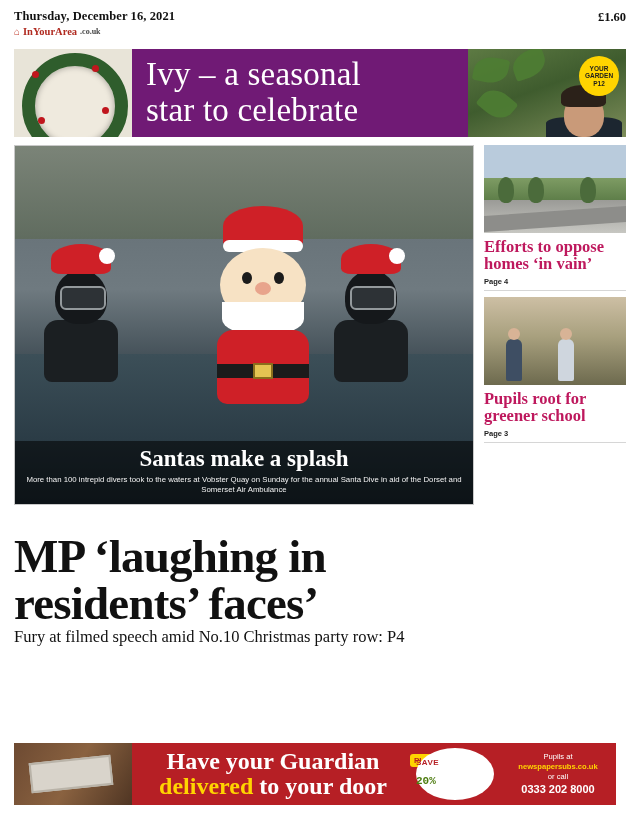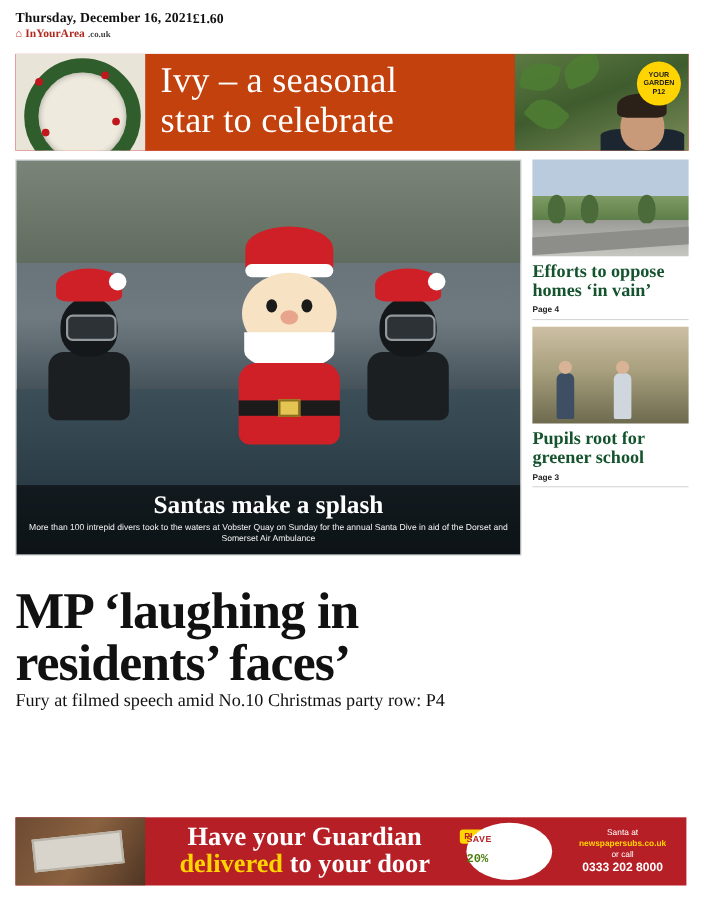--- a/index.html
+++ b/index.html
@@ -21,21 +21,21 @@
     height: 815px;
     background: #fff;
     box-sizing: border-box;
     padding: 0 14px;
   }
 
   
   .topbar {
     display: flex;
     align-items: flex-start;
-    justify-content: flex-start;
+    justify-content: space-between;
     padding-top: 9px;
     height: 34px;
   }
   .topbar-left {
     display: flex;
     flex-direction: column;
     gap: 2px;
   }
   .date-line {
     font-family: "Liberation Serif", serif;
@@ -118,21 +118,21 @@
     box-shadow: inset 0 0 6px rgba(0,0,0,.35);
   }
   .berry {
     position: absolute;
     width: 7px; height: 7px;
     border-radius: 50%;
     background: #c0161d;
   }
   .promo-center {
     flex: 1 1 auto;
-    background: #c2410c;
+    background: #701a75;
     color: #fff;
     display: flex;
     flex-direction: column;
     justify-content: center;
     padding: 0 14px;
   }
   .promo-center .l1,
   .promo-center .l2 {
     font-family: "Liberation Serif", serif;
     font-size: 33px;
@@ -424,37 +424,37 @@
     width: 14px; height: 30px;
     background: #2b5fa8;
     border-radius: 4px;
   }
   .player.green { background: #2f6f33; }
   .side-head {
     font-family: "Liberation Serif", serif;
     font-weight: bold;
     font-size: 16.5px;
     line-height: 1.06;
-    color: #14532d;
+    color: #be185d;
     margin-top: 5px;
   }
   .side-page {
     font-family: "Liberation Sans", sans-serif;
     font-size: 7.5px;
     font-weight: bold;
     color: #222;
     margin-top: 4px;
     padding-bottom: 4px;
     border-bottom: 1px solid #d6d6d6;
   }
 
   
   .banner {
     position: absolute;
-    left: 14px; right: 16px;
+    left: 14px; right: 24px;
     bottom: 10px;
     height: 62px;
     background: #b61f25;
     display: flex;
     align-items: center;
     overflow: hidden;
   }
   .banner-photo {
     width: 118px; height: 62px;
     flex: 0 0 118px;
@@ -667,20 +667,20 @@
       </div>
     </div>
     <div class="save-badge">
       <div class="save-plus">PLUS</div>
       <div class="save-circle">
         <div class="save-word">SAVE</div>
         <div class="save-num"><span>20</span><span>%</span></div>
       </div>
     </div>
     <div class="banner-cta">
-      <div>Santa at</div>
+      <div>Pupils at</div>
       <div class="yellow">newspapersubs.co.uk</div>
       <div>or call</div>
       <div class="big">0333 202 8000</div>
     </div>
   </div>
 
 </div>
 
 </body></html>

